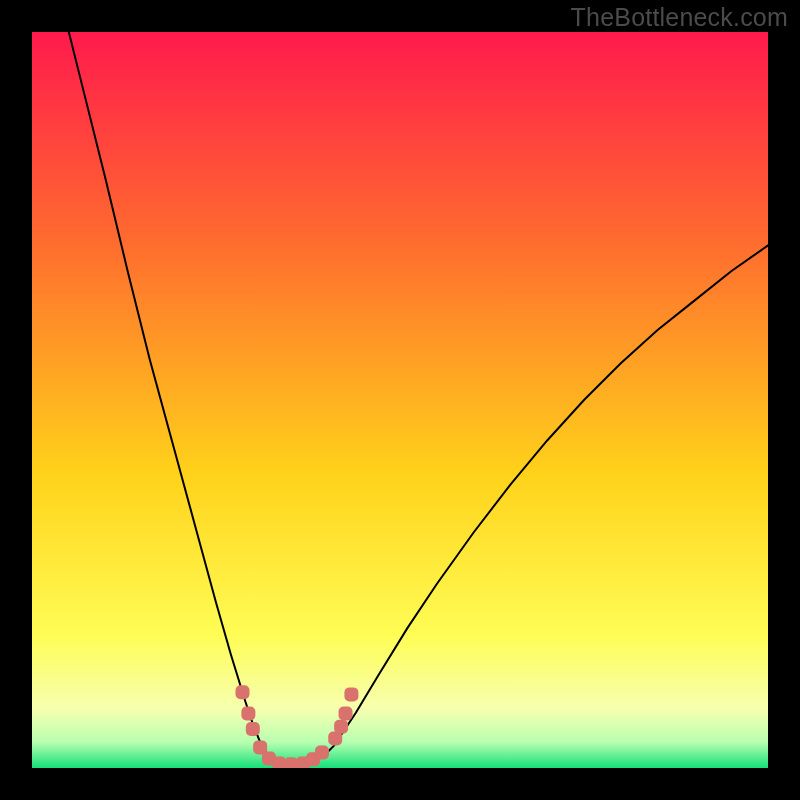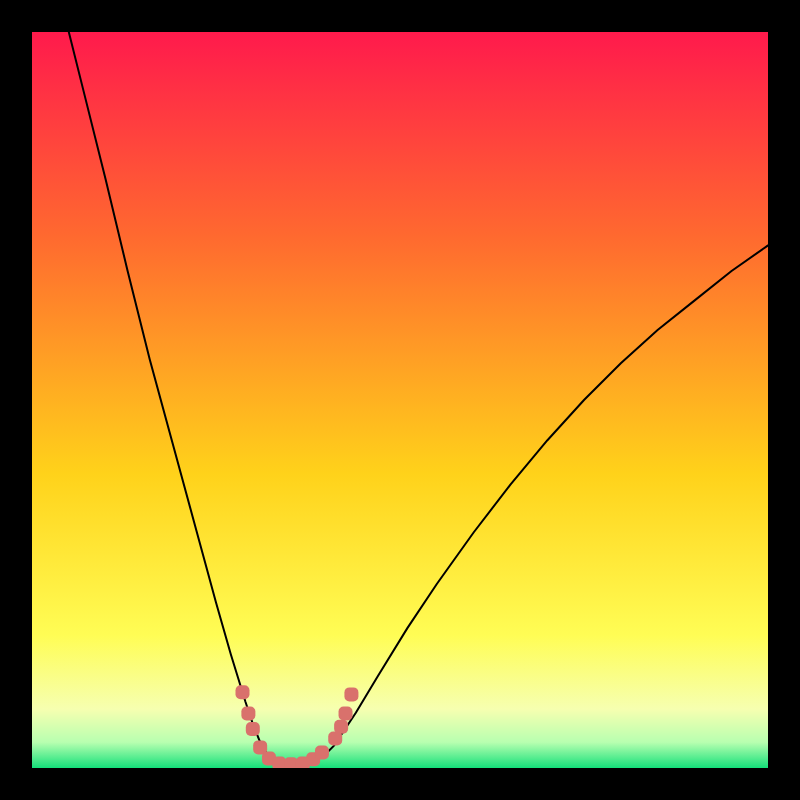--- a/index.html
+++ b/index.html
@@ -34,20 +34,21 @@
     letter-spacing: 0.2px;
     font-weight: 500;
     z-index: 5;
   }
   svg { display: block; }
 </style>
 </head>
 <body>
 <div class="outer">
 
+  <div class="watermark">TheBottleneck.com</div>
 
   <div class="plot-area">
     <svg id="chart-svg" width="736" height="736" viewBox="0 0 736 736">
         <defs>
           <linearGradient id="bg-grad" x1="0" y1="0" x2="0" y2="1">
             <stop offset="0%" stop-color="#ff1a4c"></stop>
             <stop offset="28.000000000000004%" stop-color="#ff6a2f"></stop>
             <stop offset="60%" stop-color="#ffd21a"></stop>
             <stop offset="82%" stop-color="#fffd55"></stop>
             <stop offset="92%" stop-color="#f6ffb0"></stop>

